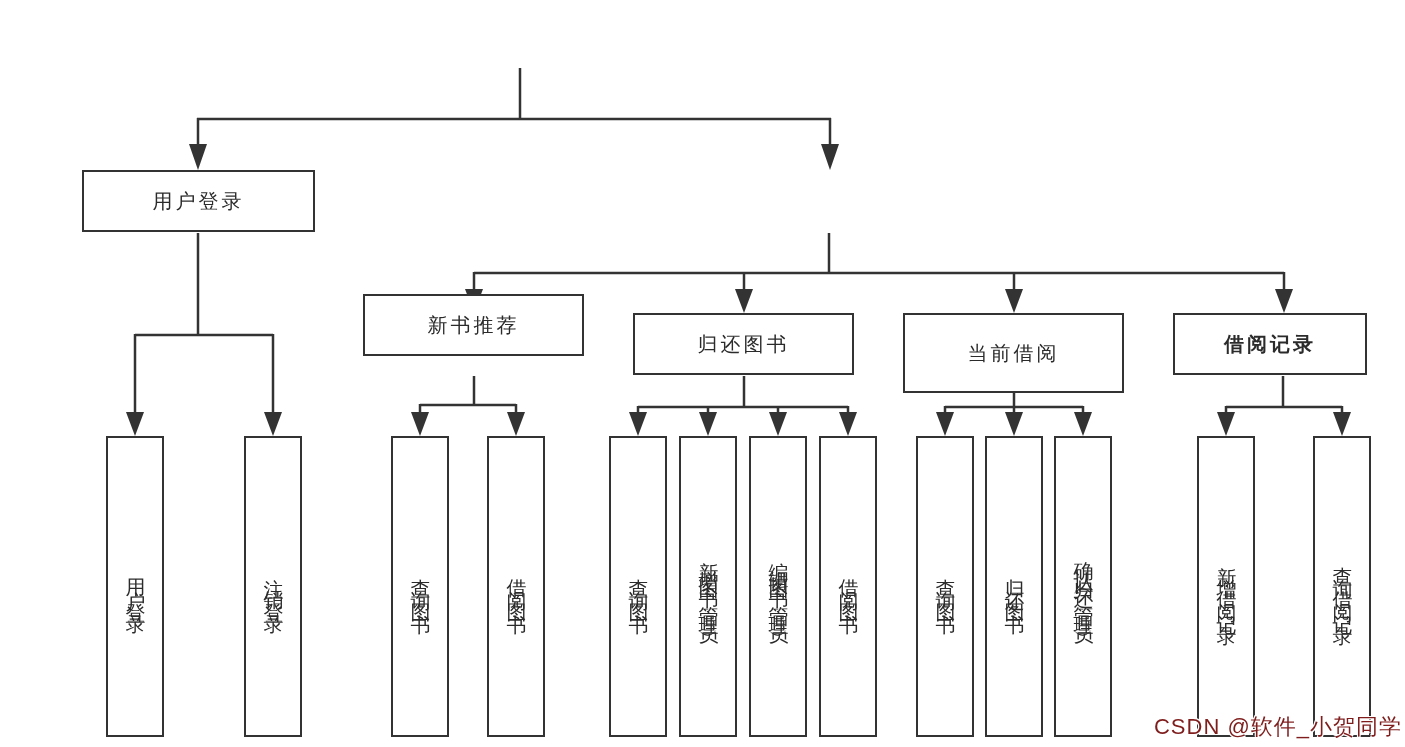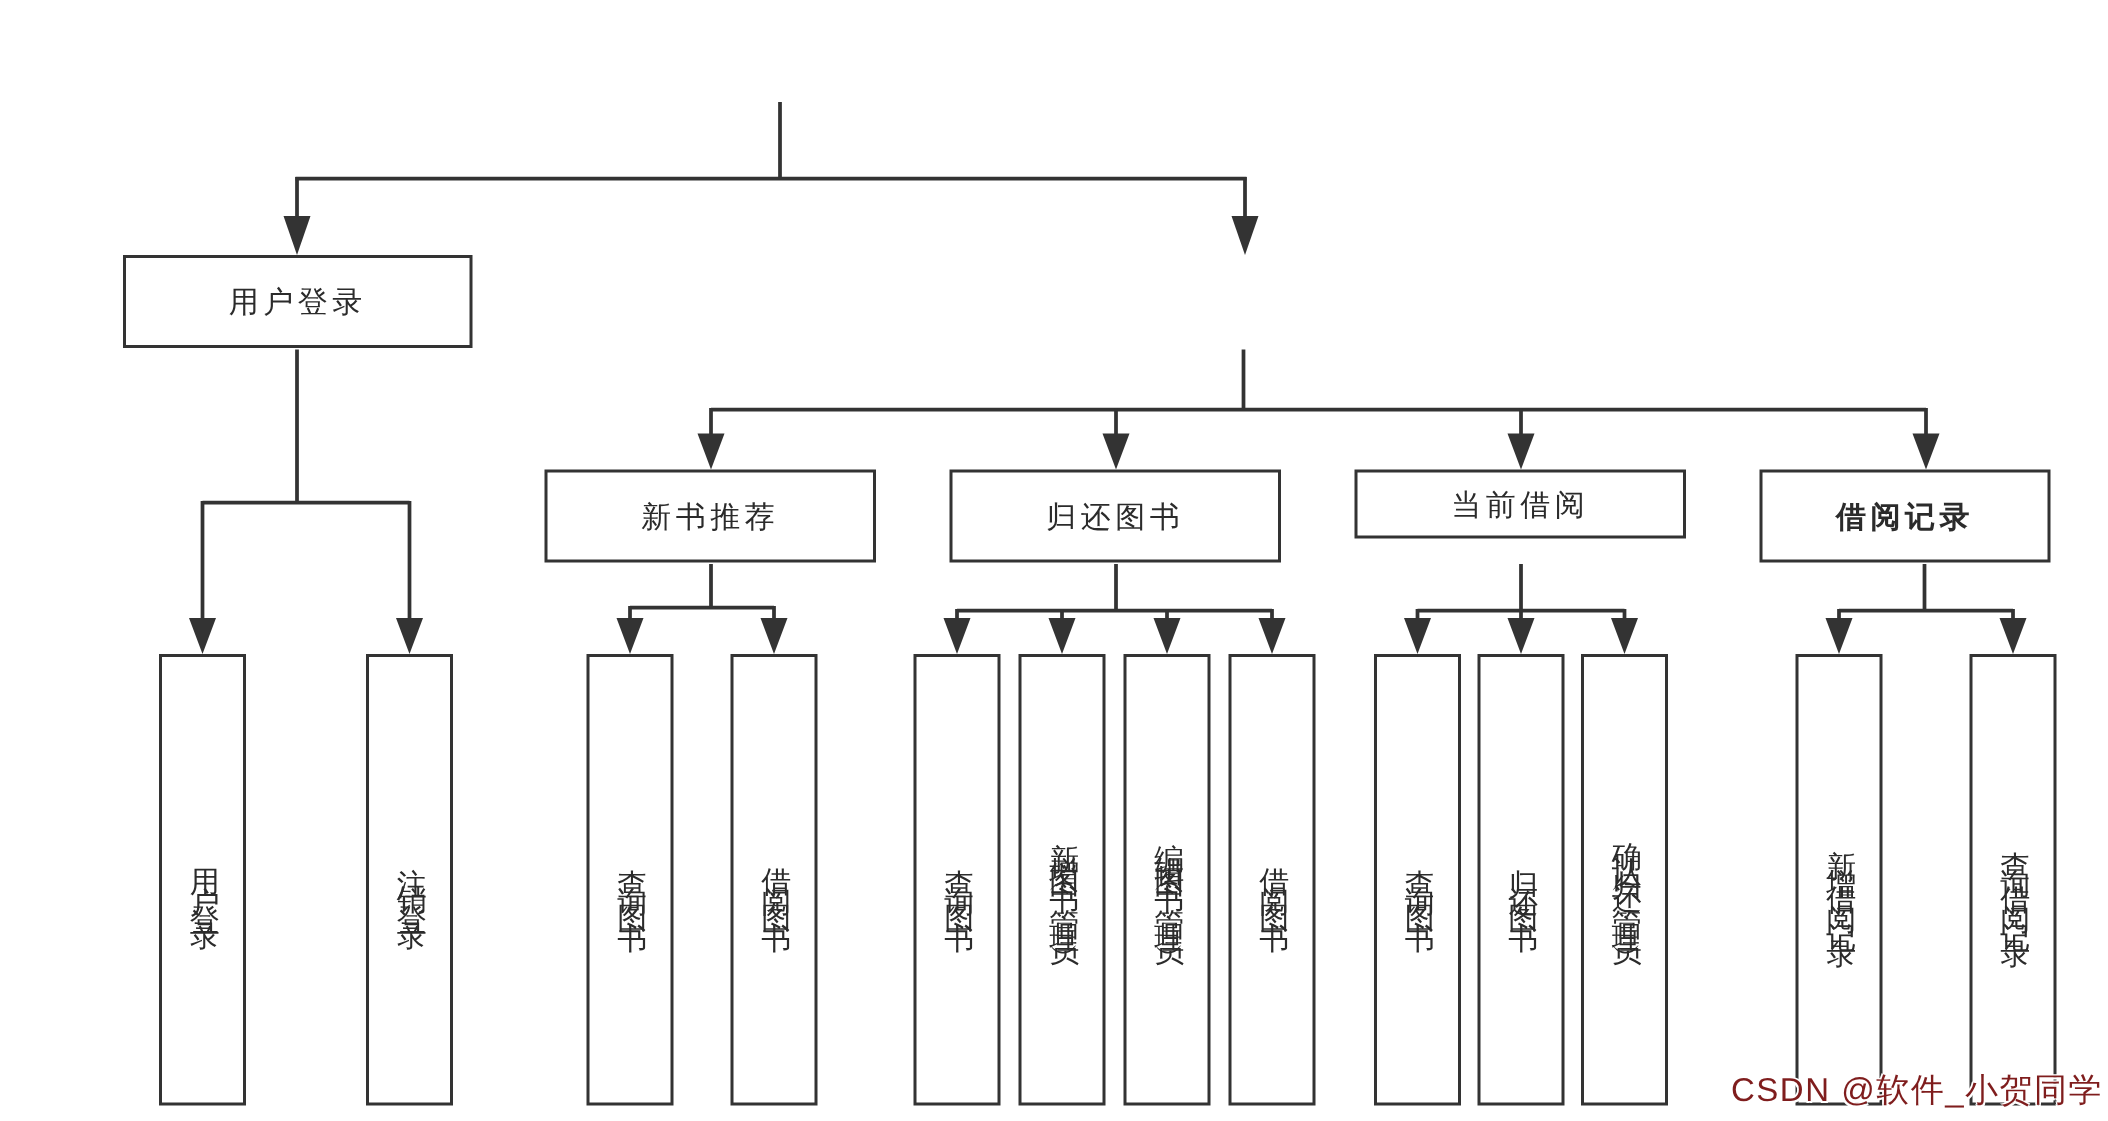--- a/index.html
+++ b/index.html
@@ -52,23 +52,23 @@
     letter-spacing: 12px;
     color: #2b2b2b;
   }
   .node.leaf.long .vlabel {
     letter-spacing: 9px;
   }
   
   #n-root  { left: 16px;  top: 14px;  width: 1004px; height: 54px; }
   #n-login { left: 82px;  top: 170px; width: 233px;  height: 62px; }
   #n-mgmt  { left: 712px; top: 170px; width: 234px;  height: 62px; }
-  #n-l3-0  { left: 363px; top: 313px; width: 221px;  height: 62px; }
+  #n-l3-0  { left: 363px; top: 294px; width: 221px;  height: 62px; }
   #n-l3-1  { left: 633px; top: 313px; width: 221px;  height: 62px; }
-  #n-l3-2  { left: 903px; top: 313px; width: 221px;  height: 46px; justify-content: center; }
+  #n-l3-2  { left: 903px; top: 313px; width: 221px;  height: 80px; justify-content: center; }
   #n-l3-3  { left: 1173px;top: 313px; width: 194px;  height: 62px; font-weight: bold; }
   #leaf-a0 { left: 106px; }
   #leaf-a1 { left: 244px; }
   #leaf-b0 { left: 391px; }
   #leaf-b1 { left: 487px; }
   #leaf-c0 { left: 609px; }
   #leaf-c1 { left: 679px; }
   #leaf-c2 { left: 749px; }
   #leaf-c3 { left: 819px; }
   #leaf-d0 { left: 916px; }

